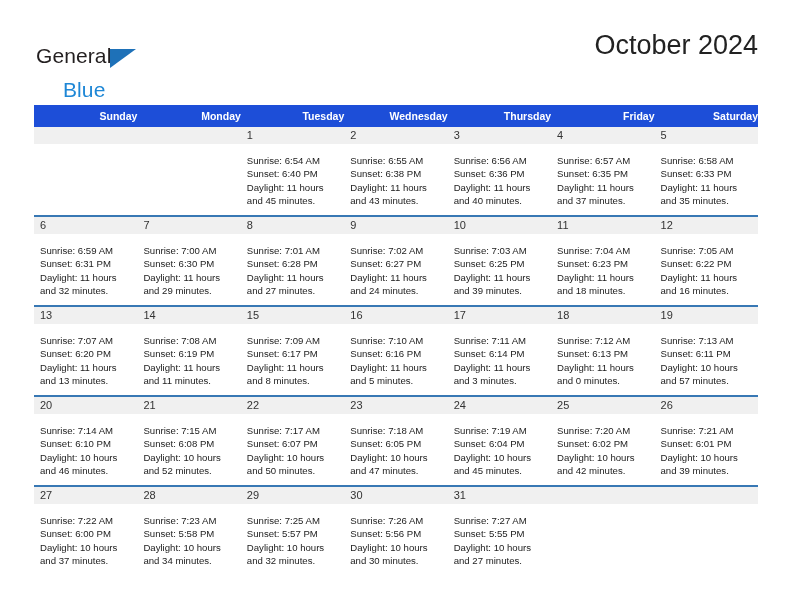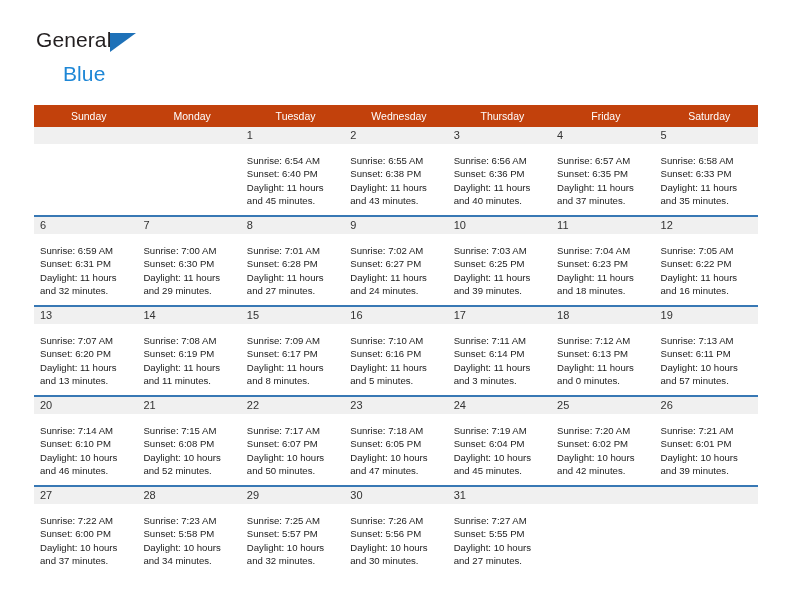--- a/index.html
+++ b/index.html
@@ -25,21 +25,21 @@
   .header {
     position: absolute;
     top: 28px;
     left: 34px;
     right: 34px;
     height: 64px;
   }
   .logo {
     position: absolute;
     left: 0;
-    top: 0;
+    top: 16px;
     width: 200px;
     height: 56px;
   }
   .logo-general {
     position: absolute;
     left: 2px;
     top: 0px;
     font-size: 21px;
     letter-spacing: 0.1px;
     color: #231f20;
@@ -88,25 +88,25 @@
   
   .calendar {
     position: absolute;
     left: 34px;
     top: 105px;
     width: 724px;
     border-collapse: collapse;
     table-layout: fixed;
   }
   .calendar th {
-    background: #c2410c;
+    background: #1d4ed8;
     color: #ffffff;
     font-size: 10.5px;
-    font-weight: normal;
-    text-align: center;
+    font-weight: bold;
+    text-align: right;
     padding: 5px 0 5px 6px;
     height: 11px;
     border: none;
   }
   .calendar td {
     vertical-align: top;
     padding: 0;
     border: none;
     width: 103.43px;
   }
@@ -147,20 +147,21 @@
 
   <div class="header">
 
     <div class="logo">
       <span class="logo-general">General</span>
       <span class="logo-triangle"></span>
       <span class="logo-blue">Blue</span>
     </div>
 
     <div class="title-block">
+      <div class="cal-title">October 2024</div>
     </div>
 
   </div>
 
   <table class="calendar">
     <thead>
       <tr>
         <th>Sunday</th>
         <th>Monday</th>
         <th>Tuesday</th>

